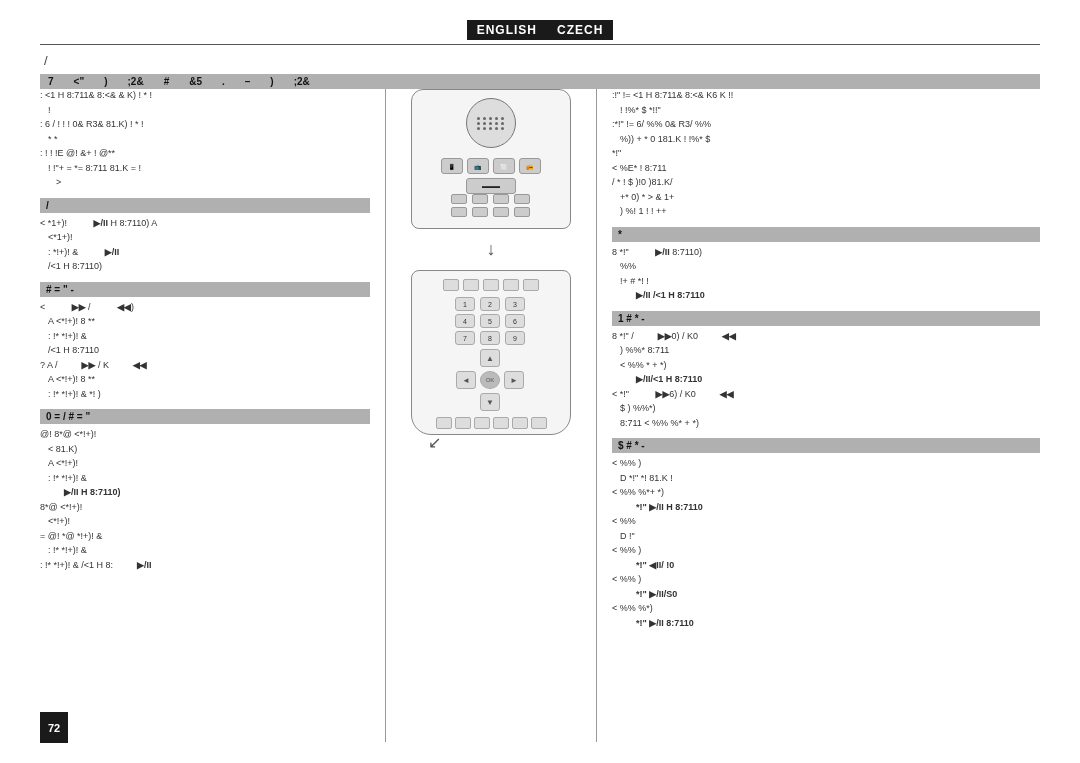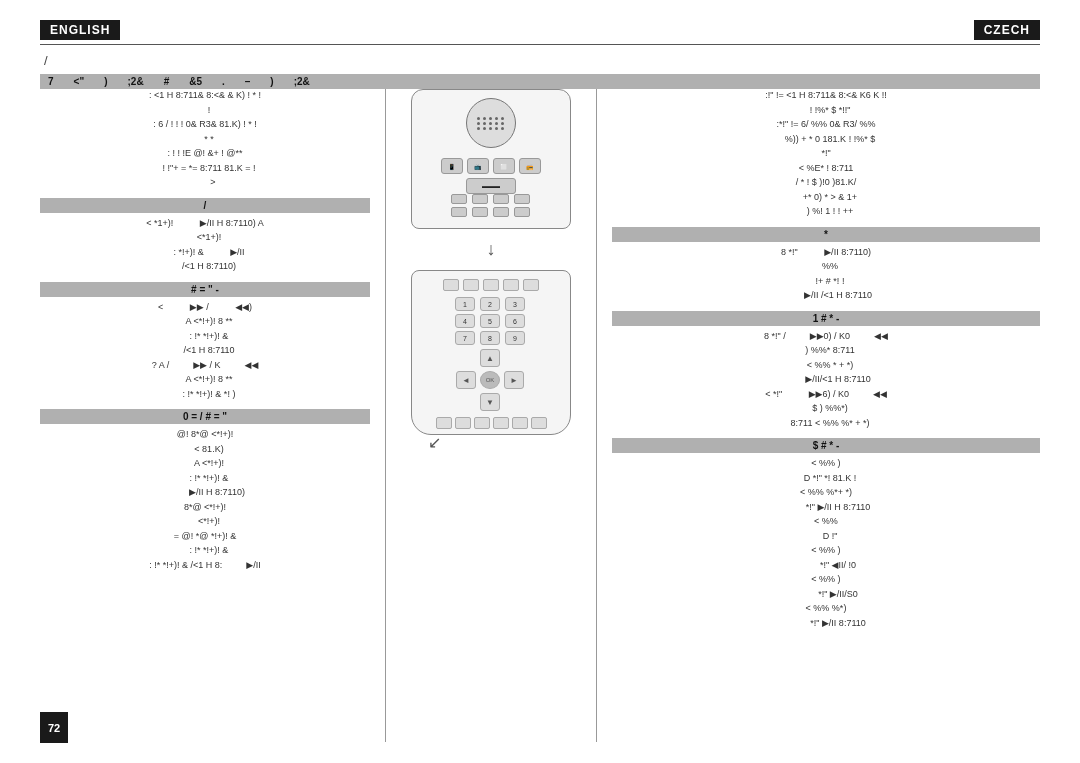--- a/index.html
+++ b/index.html
@@ -18,21 +18,21 @@
       width: 1080px;
       height: 763px;
       background: #fff;
       position: relative;
       padding: 20px 40px;
     }
 
     
     .header-bar {
       display: flex;
-      justify-content: space-between;
+      justify-content: center;
       align-items: center;
       margin-bottom: 4px;
     }
 
     .lang-label {
       background: #1a1a1a;
       color: #fff;
       font-weight: bold;
       font-size: 12px;
       padding: 3px 10px;
@@ -51,21 +51,20 @@
       color: #444;
       margin-bottom: 6px;
       padding-left: 4px;
     }
 
     
     .main-layout {
       display: flex;
       gap: 0;
       height: calc(100% - 70px);
-      text-align: center;
     }
 
     
     .left-col {
       width: 340px;
       flex-shrink: 0;
       padding-right: 10px;
     }
 
     
@@ -279,21 +278,21 @@
       width: 28px;
       height: 31px;
       display: flex;
       align-items: center;
       justify-content: center;
       font-size: 11px;
       font-weight: bold;
     }
 
     
-    .bold { font-weight: normal; padding-left: 24px; }
+    .bold { font-weight: bold; padding-left: 24px; }
 
     .top-section-header {
       background: #b0b0b0;
       padding: 2px 8px;
       font-size: 10px;
       font-weight: bold;
       color: #111;
       display: flex;
       gap: 20px;
     }

